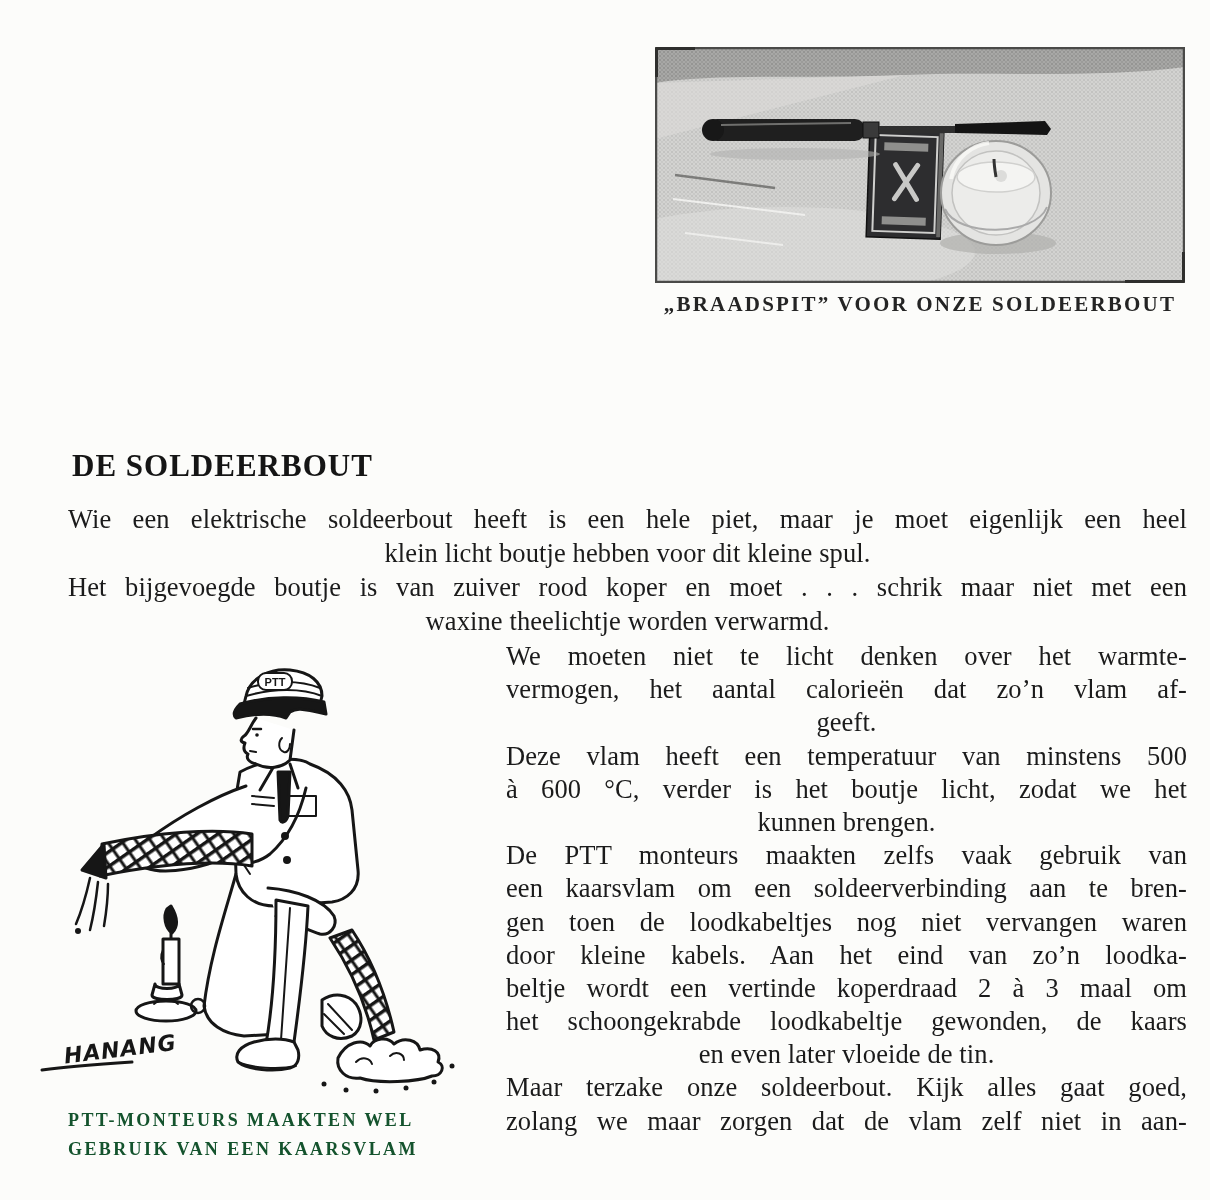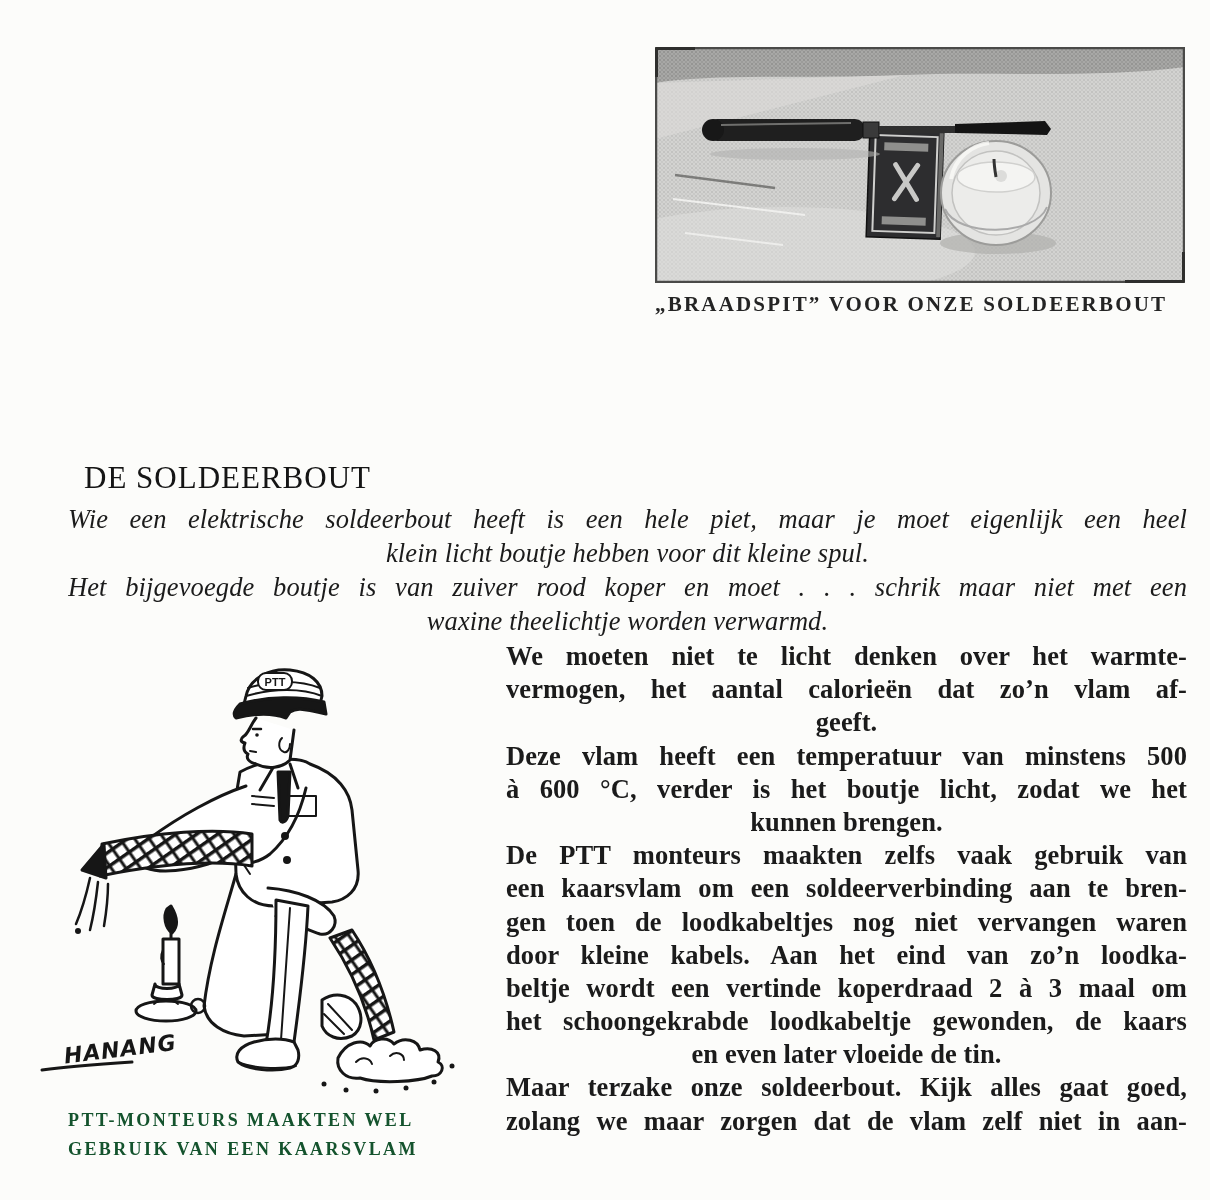--- a/index.html
+++ b/index.html
@@ -6,33 +6,33 @@
   .page{
     position:relative;width:1210px;height:1200px;margin:0 auto;
     background:#fcfcfa;color:#1b1b1b;overflow:hidden;
     font-family:"Liberation Serif", serif;
   }
   
   .photo{position:absolute;left:655px;top:47px;width:530px;height:236px;}
   .photo svg{display:block;width:100%;height:100%;}
   .photo-caption{
     position:absolute;left:655px;top:292px;width:530px;
-    text-align:left;font-size:21px;font-weight:bold;letter-spacing:2.2px;
+    text-align:center;font-size:21px;font-weight:bold;letter-spacing:2.2px;
     color:#242424;white-space:nowrap;
   }
   
   .title{
-    position:absolute;left:68px;top:444px;margin:16px;
-    font-size:31px;font-weight:normal;letter-spacing:1px;color:#151515;
-  }
-  
-  .intro{position:absolute;left:68px;top:502px;width:1119px;font-size:26.5px;font-style:italic;}
+    position:absolute;left:68px;top:444px;margin:4px;
+    font-size:31px;font-weight:bold;letter-spacing:1px;color:#151515;
+  }
+  
+  .intro{position:absolute;left:68px;top:502px;width:1119px;font-size:26.5px;}
   .intro .tl{height:34px;line-height:34px;}
   .rcol{position:absolute;left:506px;top:640px;width:681px;font-size:26.5px;}
-  .rcol .tl{height:33.2px;line-height:33.2px;font-weight:bold;}
+  .rcol .tl{height:33.2px;line-height:33.2px;}
   .tl{overflow:hidden;letter-spacing:0.1px;}
   .jl{text-align:justify;}
   .jl::after{content:"";display:inline-block;width:100%;height:0;}
   .ll{text-align:center;}
   
   .figure{position:absolute;left:38px;top:638px;width:452px;height:462px;}
   .figure svg{display:block;width:100%;height:100%;}
   .figure-caption{
     position:absolute;left:68px;top:1106px;width:420px;
     font-size:18px;font-weight:bold;letter-spacing:2.4px;line-height:29px;

